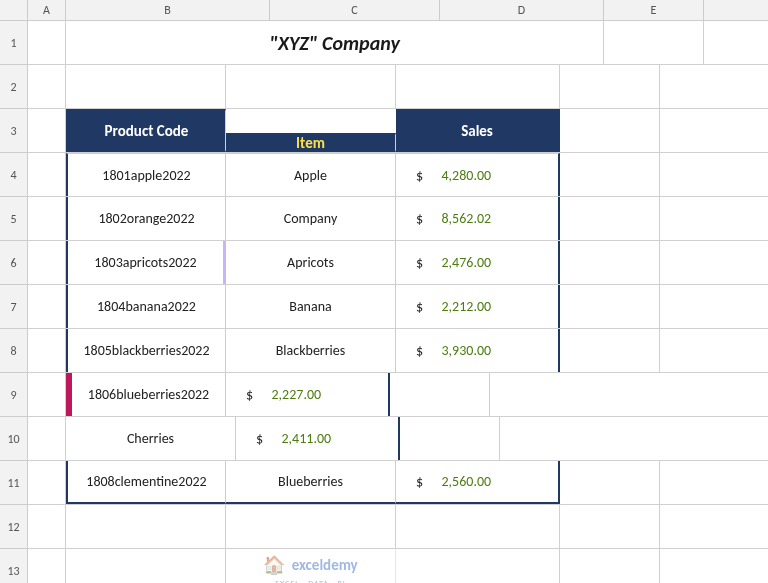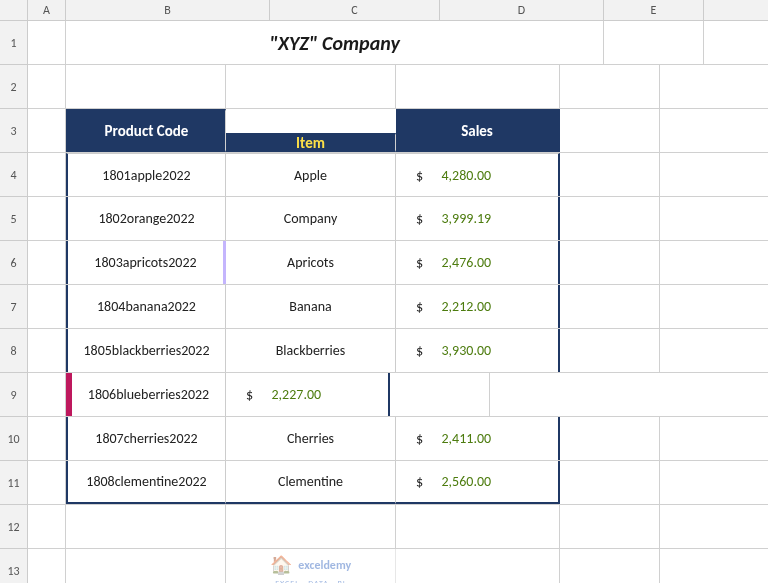--- a/index.html
+++ b/index.html
@@ -217,21 +217,21 @@
       <span class="sales-value">4,280.00</span>
     </div>
     <div class="cell cell-e"></div>
   </div>
         <div class="grid-row data-row">
     <div class="cell cell-a"></div>
     <div class="cell cell-b" style="border-left:2px solid #1f3864;border-right:1px solid #ccc;">1802orange2022</div>
     <div class="cell cell-c" style="border-right:1px solid #ccc;">Company</div>
     <div class="cell cell-d sales-cell" style="border-right:2px solid #1f3864;">
       <span class="sales-dollar">$</span>
-      <span class="sales-value">3,999.19</span>
+      <span class="sales-value">8,562.02</span>
     </div>
     <div class="cell cell-e"></div>
   </div>
         <div class="grid-row data-row">
     <div class="cell cell-a"></div>
     <div class="cell cell-b" style="border-left:2px solid #1f3864;border-right:3px solid #c4b5fd;">1803apricots2022</div>
     <div class="cell cell-c" style="border-right:1px solid #ccc;">Apricots</div>
     <div class="cell cell-d sales-cell" style="border-right:2px solid #1f3864;">
       <span class="sales-dollar">$</span>
       <span class="sales-value">2,476.00</span>
@@ -262,52 +262,51 @@
     <div class="cell cell-a"></div>
     <div class="cell cell-b" style="border-left:6px solid #be185d;border-right:1px solid #ccc;">1806blueberries2022</div>
     <div class="cell cell-d sales-cell" style="border-right:2px solid #1f3864;">
       <span class="sales-dollar">$</span>
       <span class="sales-value">2,227.00</span>
     </div>
     <div class="cell cell-e"></div>
   </div>
         <div class="grid-row data-row">
     <div class="cell cell-a"></div>
-    <div class="cell cell-b" style="border-left:2px solid #1f3864;border-right:1px solid #ccc;">1807cherries2022</div>
     <div class="cell cell-c" style="border-right:1px solid #ccc;">Cherries</div>
     <div class="cell cell-d sales-cell" style="border-right:2px solid #1f3864;">
       <span class="sales-dollar">$</span>
       <span class="sales-value">2,411.00</span>
     </div>
     <div class="cell cell-e"></div>
   </div>
         <div class="grid-row data-row">
     <div class="cell cell-a"></div>
     <div class="cell cell-b" style="border-left: 2px solid rgb(31, 56, 100); border-right: 1px solid rgb(204, 204, 204); border-bottom: 2px solid rgb(31, 56, 100);">1808clementine2022</div>
-    <div class="cell cell-c" style="border-right: 1px solid rgb(204, 204, 204); border-bottom: 2px solid rgb(31, 56, 100);">Clementine</div>
+    <div class="cell cell-c" style="border-right: 1px solid rgb(204, 204, 204); border-bottom: 2px solid rgb(31, 56, 100);">Blueberries</div>
     <div class="cell cell-d sales-cell" style="border-right: 2px solid rgb(31, 56, 100); border-bottom: 2px solid rgb(31, 56, 100);">
       <span class="sales-dollar">$</span>
       <span class="sales-value">2,560.00</span>
     </div>
     <div class="cell cell-e"></div>
   </div>
         <div class="grid-row">
   <div class="cell cell-a"></div>
   <div class="cell cell-b"></div>
   <div class="cell cell-c"></div>
   <div class="cell cell-d"></div>
   <div class="cell cell-e"></div>
 </div>
         <div class="grid-row">
   <div class="cell cell-a"></div>
   <div class="cell cell-b"></div>
   <div class="cell cell-c" style="justify-content:center;flex-direction:column;gap:2px;opacity:0.5;">
     <div style="display:flex;align-items:center;gap:6px;color:#4472c4;">
       <span style="font-size:18px;">🏠</span>
-      <span style="font-size:12px;font-weight:bold;color:#4472c4;">exceldemy</span>
+      <span style="font-size:15px;font-weight:bold;color:#4472c4;">exceldemy</span>
     </div>
     <div style="font-size:8px;letter-spacing:1px;color:#4472c4;">EXCEL · DATA · BI</div>
   </div>
   <div class="cell cell-d"></div>
   <div class="cell cell-e"></div>
 </div>
       </div>
 
   </div>
 </div>

